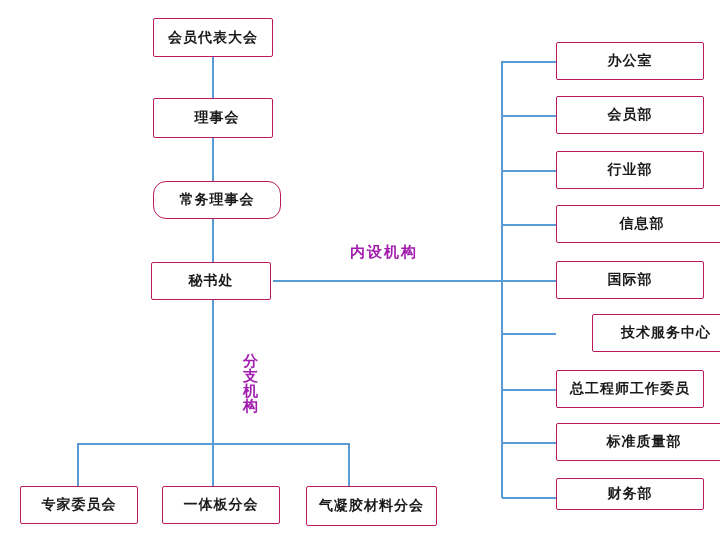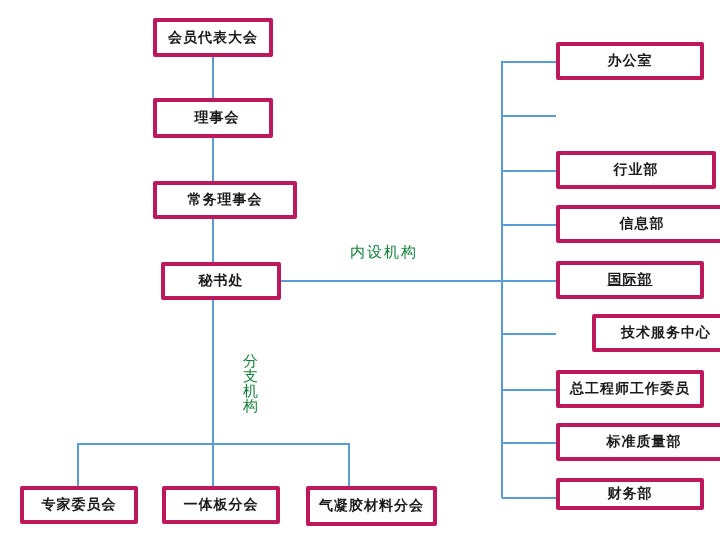--- a/index.html
+++ b/index.html
@@ -12,43 +12,43 @@
   }
   .canvas {
     position: absolute; left: 0; top: 0;
     width: 720px; height: 535px;
     background: #ffffff;
   }
   .node {
     position: absolute;
     box-sizing: border-box;
     background: #ffffff;
-    border: 4px solid #be185d;
+    border: 1px solid #be185d;
     border-radius: 2px;
     color: #1a1a1a;
     font-size: 14px;
     font-weight: 700;
     display: flex;
     align-items: center;
     justify-content: center;
     text-align: center;
     letter-spacing: 1px;
     white-space: nowrap;
   }
   .line {
     position: absolute;
     background: #5b9bd5;
   }
   .vline { width: 1.5px; }
   .hline { height: 1.5px; }
   .flow-label {
     position: absolute;
-    color: #15803d;
+    color: #a21caf;
     font-size: 15px;
-    font-weight: 400;
+    font-weight: 700;
     letter-spacing: 2px;
   }
   .flow-label.vertical {
     width: 17px;
     line-height: 1.0;
     letter-spacing: 0;
     word-break: break-all;
     text-align: center;
   }
 </style>
@@ -76,27 +76,28 @@
 
   <div class="line hline" style="left:77px;  top:443px; width:273px;"></div>
   <div class="line vline" style="left:77px;  top:443px; height:43px;"></div>
   <div class="line vline" style="left:348px; top:443px; height:43px;"></div>
 
   <div class="flow-label" style="left:350px; top:243px;">内设机构</div>
   <div class="flow-label vertical" style="left:242px; top:353px;">分支机构</div>
 
   <div class="node" style="left:153px; top:18px;  width:120px; height:39px;">会员代表大会</div>
   <div class="node" style="left:153px; top:98px;  width:120px; height:40px;padding-left:8px;">理事会</div>
-  <div class="node" style="left:153px; top:181px; width:144px; height:38px;">常务理事会</div>
-  <div class="node" style="left:161px; top:262px; width:120px; height:38px;">秘书处</div>
+  <div class="node" style="left:153px; top:181px; width:128px; height:38px;border-radius:13px;">常务理事会</div>
+  <div class="node" style="left:151px; top:262px; width:120px; height:38px;">秘书处</div>
 
   <div class="node" style="left:556px; top:42px;  width:148px; height:38px;">办公室</div>
-  <div class="node" style="left:556px; top:151px; width:160px; height:38px;font-family:Liberation Serif, serif;">行业部</div>
+  <div class="node" style="left:556px; top:96px;  width:148px; height:38px;">会员部</div>
+  <div class="node" style="left:556px; top:151px; width:148px; height:38px;font-family:Liberation Serif, serif;">行业部</div>
   <div class="node" style="left:556px; top:205px; width:172px; height:38px;">信息部</div>
-  <div class="node" style="left:556px; top:261px; width:148px; height:38px;text-decoration:underline;">国际部</div>
+  <div class="node" style="left:556px; top:261px; width:148px; height:38px;">国际部</div>
   <div class="node" style="left:556px; top:314px; width:148px; height:38px;margin-left:36px;">技术服务中心</div>
   <div class="node" style="left:556px; top:370px; width:148px; height:38px;">总工程师工作委员</div>
   <div class="node" style="left:556px; top:423px; width:176px; height:38px;">标准质量部</div>
   <div class="node" style="left:556px; top:478px; width:148px; height:32px;">财务部</div>
 
   <div class="node" style="left:20px;  top:486px; width:118px; height:38px;">专家委员会</div>
   <div class="node" style="left:162px; top:486px; width:118px; height:38px;">一体板分会</div>
   <div class="node" style="left:306px; top:486px; width:131px; height:40px;">气凝胶材料分会</div>
 
 </div>

